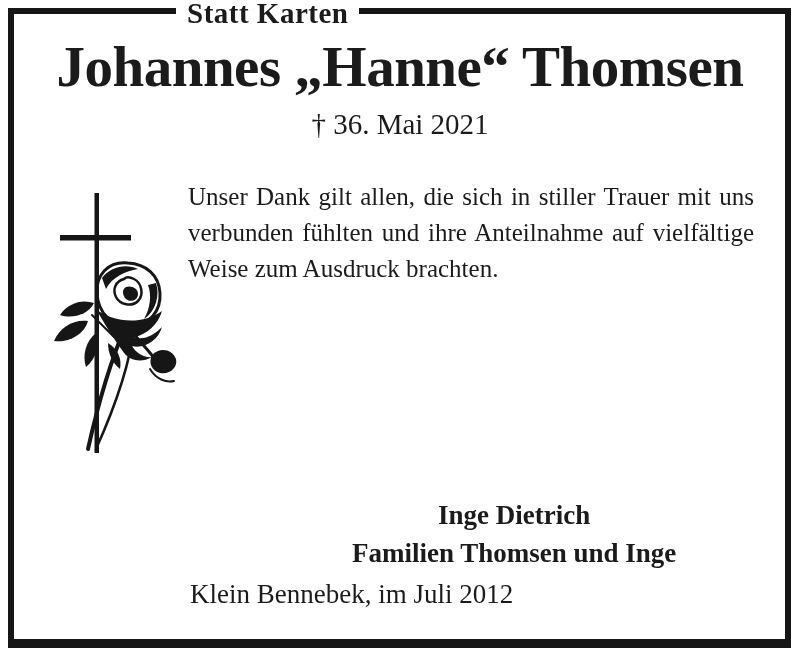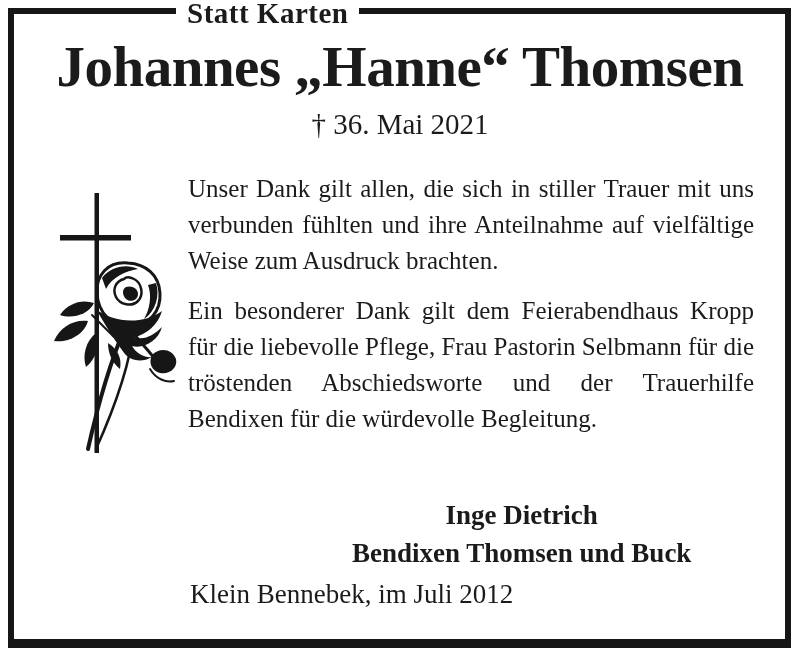--- a/index.html
+++ b/index.html
@@ -52,21 +52,21 @@
     left: 38px; top: 183px;
   }
   .body-text {
     position: absolute;
     left: 188px; top: 163px;
     width: 566px;
     font-size: 25px;
     line-height: 36px;
     text-align: justify;
   }
-  .body-text p { margin: 8px 0 14px 0; }
+  .body-text p { margin: 16px 0 14px 0; }
   .signatures {
     position: absolute;
     left: 352px; top: 496px;
     font-size: 27px;
     font-weight: bold;
     line-height: 38px;
     text-align: center;
   }
   .place-date {
     position: absolute;
@@ -114,23 +114,22 @@
         <path d="M70 160 C80 166 84 176 82 186 C74 180 70 170 70 160 Z"></path>
 
         <path d="M114 172 C122 164 134 166 138 176 C140 184 132 192 122 190 C114 188 110 180 114 172 Z"></path>
       </g>
       <path d="M112 186 C118 196 128 200 136 198" stroke-width="2"></path>
     </g>
   </svg>
 
   <div class="body-text">
     <p>Unser Dank gilt allen, die sich in stiller Trauer mit uns verbunden fühlten und ihre Anteilnahme auf vielfältige Weise zum Ausdruck brachten.</p>
-    <p>Ein besonderer Dank gilt dem Feierabendhaus Kropp für die liebevolle Pflege, Frau Pastorin Selbmann für die tröstenden Abschiedsworte und der Trauerhilfe Bendixen für die würdevolle Begleitung.</p>
   </div>
 
   <div class="signatures">
     <div>Inge Dietrich</div>
-    <div>Bendixen Thomsen und Buck</div>
+    <div>Familien Thomsen und Inge</div>
   </div>
 
   <div class="place-date">Klein Bennebek, im Juli 2012</div>
 
 </div>
 
 </body></html>

